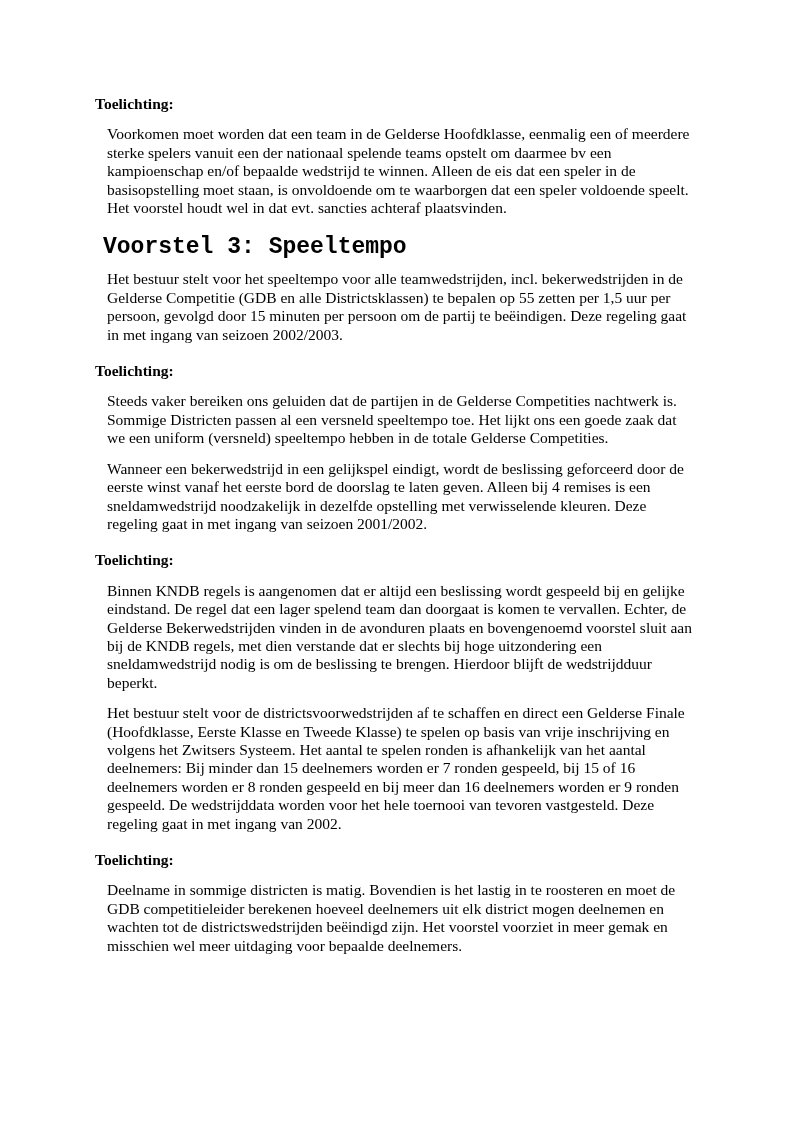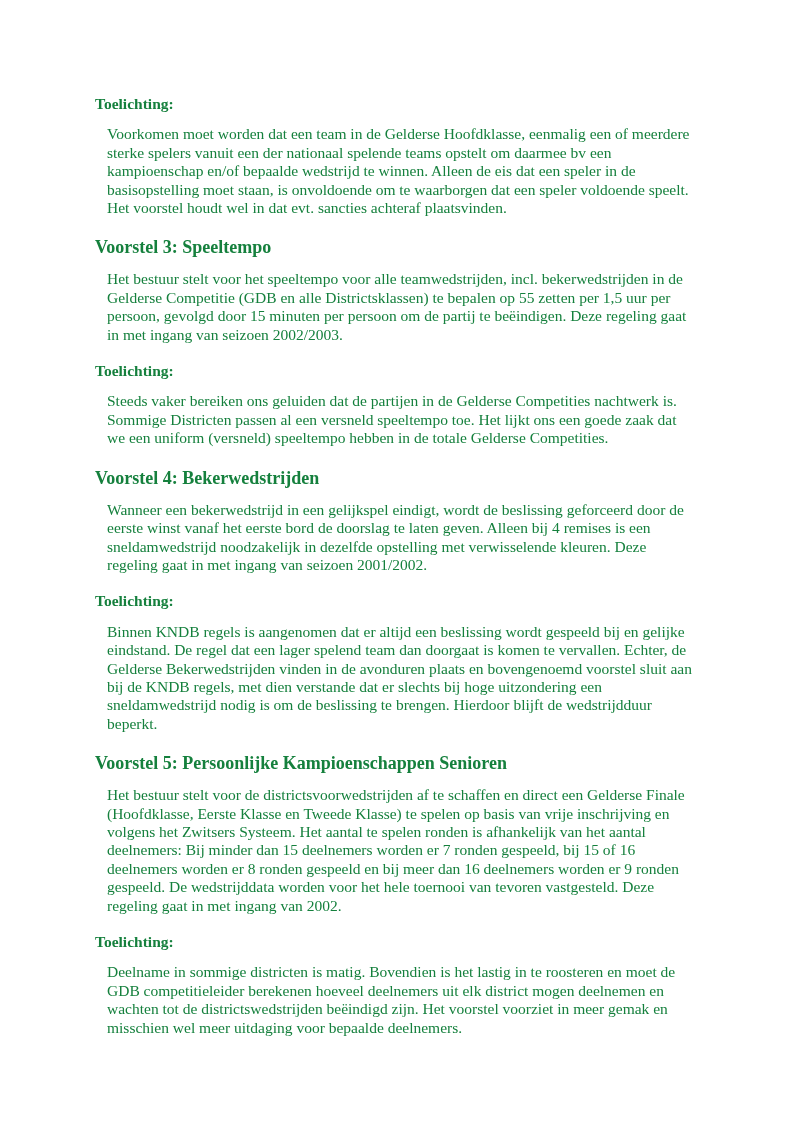--- a/index.html
+++ b/index.html
@@ -7,21 +7,21 @@
     padding: 0;
     background: #ffffff;
   }
   .page {
     position: relative;
     width: 800px;
     height: 1132px;
     background: #ffffff;
     overflow: hidden;
     font-family: "Liberation Serif", "DejaVu Serif", serif;
-    color: #15803d;
+    color: #000000;
   }
   .content {
     position: absolute;
     top: 95px;
     left: 95px;
     width: 614px;
   }
   .body-text {
     margin: 12px;
     font-size: 15.5px;
@@ -31,24 +31,25 @@
   .toelichting-label {
     margin: 18px 0 0 0;
     font-size: 15.5px;
     line-height: 18.4px;
     font-weight: 700;
   }
   .toelichting-label.first {
     margin-top: 0;
   }
   .voorstel-heading {
-    margin: 19px 0 0 0;
-    font-size: 18px;
+    margin: 19px 0 0 8px;
+    font-size: 23px;
     line-height: 22px;
     font-weight: 700;
+    font-family: Liberation Mono, monospace;
   }
 </style>
 </head>
 <body>
 
 <div class="page">
   <div class="content">
 
     <div class="toelichting-label first">Toelichting:</div>
     <p class="body-text">Voorkomen moet worden dat een team in de Gelderse Hoofdklasse, eenmalig een of meerdere
@@ -61,35 +62,33 @@
     <p class="body-text">Het bestuur stelt voor het speeltempo voor alle teamwedstrijden, incl. bekerwedstrijden in de
 Gelderse Competitie (GDB en alle Districtsklassen) te bepalen op 55 zetten per 1,5 uur per
 persoon, gevolgd door 15 minuten per persoon om de partij te beëindigen. Deze regeling gaat
 in met ingang van seizoen 2002/2003.</p>
 
     <div class="toelichting-label">Toelichting:</div>
     <p class="body-text">Steeds vaker bereiken ons geluiden dat de partijen in de Gelderse Competities nachtwerk is.
 Sommige Districten passen al een versneld speeltempo toe. Het lijkt ons een goede zaak dat
 we een uniform (versneld) speeltempo hebben in de totale Gelderse Competities.</p>
 
-    <h2 class="voorstel-heading">Voorstel 4: Bekerwedstrijden</h2>
     <p class="body-text">Wanneer een bekerwedstrijd in een gelijkspel eindigt, wordt de beslissing geforceerd door de
 eerste winst vanaf het eerste bord de doorslag te laten geven. Alleen bij 4 remises is een
 sneldamwedstrijd noodzakelijk in dezelfde opstelling met verwisselende kleuren. Deze
 regeling gaat in met ingang van seizoen 2001/2002.</p>
 
     <div class="toelichting-label">Toelichting:</div>
     <p class="body-text">Binnen KNDB regels is aangenomen dat er altijd een beslissing wordt gespeeld bij en gelijke
 eindstand. De regel dat een lager spelend team dan doorgaat is komen te vervallen. Echter, de
 Gelderse Bekerwedstrijden vinden in de avonduren plaats en bovengenoemd voorstel sluit aan
 bij de KNDB regels, met dien verstande dat er slechts bij hoge uitzondering een
 sneldamwedstrijd nodig is om de beslissing te brengen. Hierdoor blijft de wedstrijdduur
 beperkt.</p>
 
-    <h2 class="voorstel-heading">Voorstel 5: Persoonlijke Kampioenschappen Senioren</h2>
     <p class="body-text">Het bestuur stelt voor de districtsvoorwedstrijden af te schaffen en direct een Gelderse Finale
 (Hoofdklasse, Eerste Klasse en Tweede Klasse) te spelen op basis van vrije inschrijving en
 volgens het Zwitsers Systeem. Het aantal te spelen ronden is afhankelijk van het aantal
 deelnemers: Bij minder dan 15 deelnemers worden er 7 ronden gespeeld, bij 15 of 16
 deelnemers worden er 8 ronden gespeeld en bij meer dan 16 deelnemers worden er 9 ronden
 gespeeld. De wedstrijddata worden voor het hele toernooi van tevoren vastgesteld. Deze
 regeling gaat in met ingang van 2002.</p>
 
     <div class="toelichting-label">Toelichting:</div>
     <p class="body-text">Deelname in sommige districten is matig. Bovendien is het lastig in te roosteren en moet de

